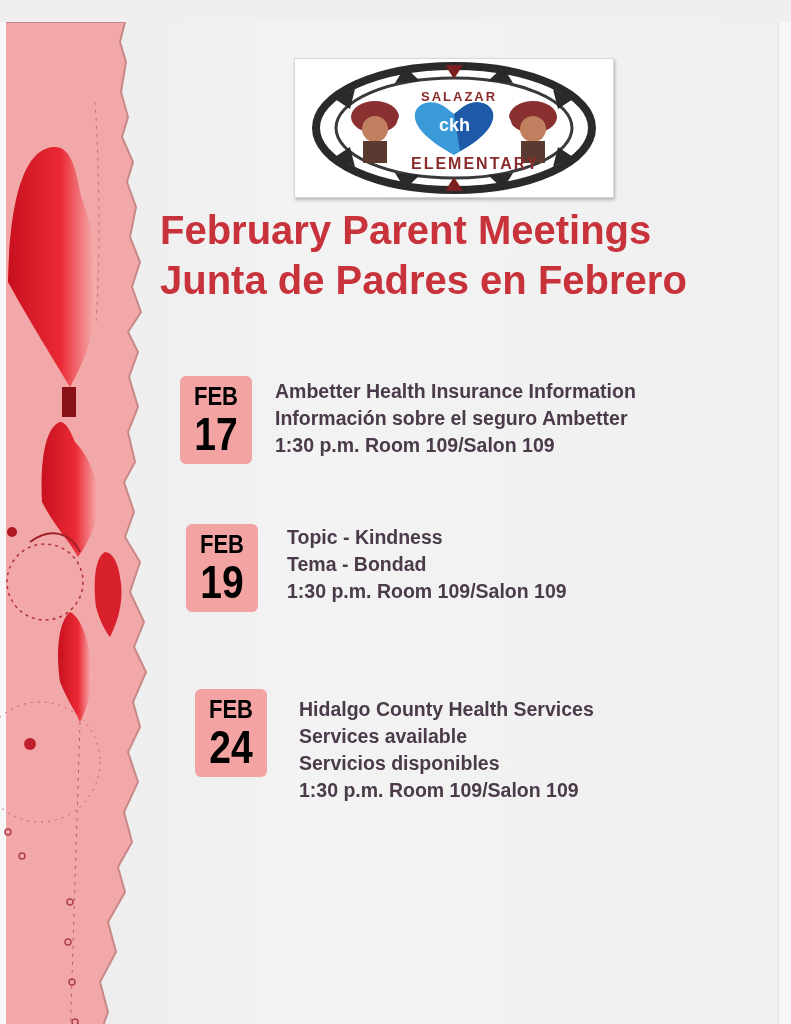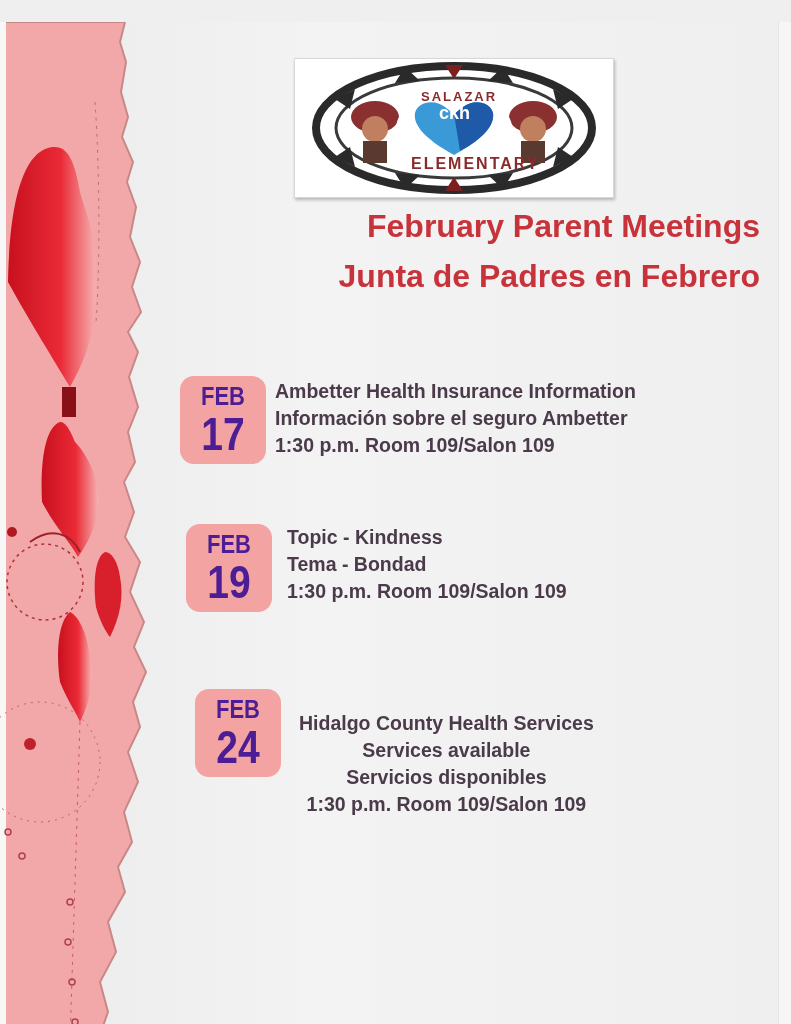--- a/index.html
+++ b/index.html
@@ -23,29 +23,29 @@
   .logo-box {
     position: absolute; left: 294px; top: 36px; width: 318px; height: 138px;
     background: #ffffff; border: 1px solid #d8d8d8;
     box-shadow: 1px 2px 3px rgba(0,0,0,0.25);
   }
   .logo-text-top, .logo-text-bottom {
     position: absolute; font-weight: bold; font-size: 13px; letter-spacing: 2px;
     color: #8a2a2a;
   }
   .title {
-    position: absolute; left: 160px; width: 600px; text-align: right;
-    color: #c8323a; font-weight: bold; font-size: 32px;
+    position: absolute; left: 160px; width: 600px; text-align: left;
+    color: #c8323a; font-weight: bold; font-size: 40px;
   }
   .event {
     position: absolute;
   }
   .badge {
-    position: absolute; width: 86px; height: 88px; border-radius: 14px;
-    background: #f4a3a3; text-align: center; color: #4c1d95;
+    position: absolute; width: 72px; height: 88px; border-radius: 6px;
+    background: #f4a3a3; text-align: center; color: #000000;
   }
   .badge .mon {
     display: block; font-family: "Liberation Sans", sans-serif; font-weight: bold;
     font-size: 25px; line-height: 28px; margin-top: 6px; transform: scaleX(0.88);
   }
   .badge .day {
     display: block; font-family: "Liberation Sans", sans-serif; font-weight: bold;
     font-size: 46px; line-height: 48px; transform: scaleX(0.85);
   }
   .lines {
@@ -130,21 +130,21 @@
         <rect x="226" y="82" width="24" height="22" fill="#5a3a30"></rect>
       </g>
 
       <ellipse cx="159" cy="69" rx="58" ry="34" fill="#ffffff"></ellipse>
 
       <path d="M159,96 C130,80 118,66 120,54 C123,42 140,40 150,48 L159,55 L168,48 C178,40 195,42 198,54 C200,66 188,80 159,96 Z" fill="#3a9ad8"></path>
       <path d="M159,55 L168,48 C178,40 195,42 198,54 C200,66 188,80 165,92 Z" fill="#1f5aa8"></path>
     </svg>
     <span class="logo-text-top" style="left:126px;top:30px;">SALAZAR</span>
     <span class="logo-text-bottom" style="left:116px;top:96px;font-size:16px;">ELEMENTARY</span>
-    <span style="position:absolute;left:144px;top:44px;color:#ffffff;font-weight:bold;font-size:18px;">ckh</span>
+    <span style="position:absolute;left:144px;top:56px;color:#ffffff;font-weight:bold;font-size:18px;">ckh</span>
   </div>
 
   <div class="title" style="top:186px;">February Parent Meetings</div>
   <div class="title" style="top:236px;">Junta de Padres en Febrero</div>
 
   <div class="event">
     <div class="badge" style="left:180px;top:354px;">
       <span class="mon">FEB</span>
       <span class="day">17</span>
     </div>
@@ -165,21 +165,21 @@
       <div>Tema - Bondad</div>
       <div>1:30 p.m. Room 109/Salon 109</div>
     </div>
   </div>
 
   <div class="event">
     <div class="badge" style="left:195px;top:667px;">
       <span class="mon">FEB</span>
       <span class="day">24</span>
     </div>
-    <div class="lines" style="left:299px;top:688px;text-align:center;">
+    <div class="lines" style="left:299px;top:674px;">
       <div>Hidalgo County Health Services</div>
       <div>Services available</div>
       <div>Servicios disponibles</div>
       <div>1:30 p.m. Room 109/Salon 109</div>
     </div>
   </div>
 
 
 </div>
 

